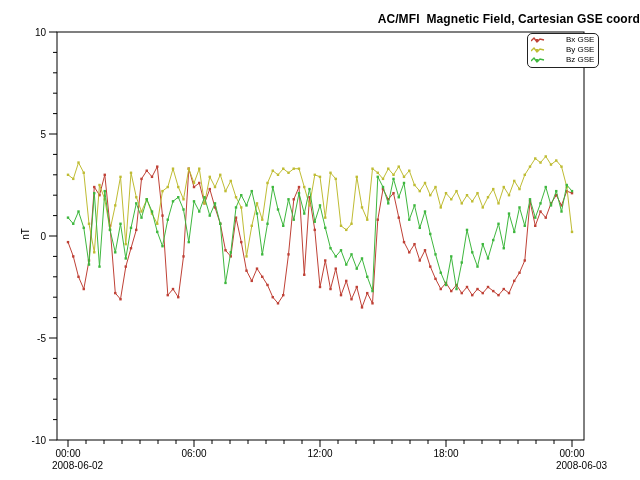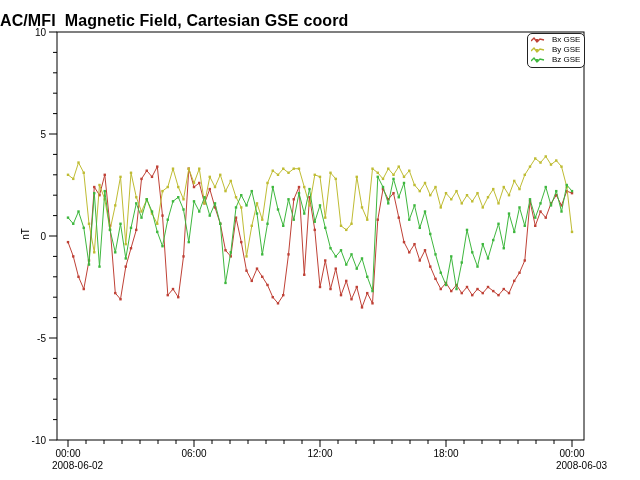--- a/index.html
+++ b/index.html
@@ -1,35 +1,35 @@
 <!DOCTYPE html>
 <html><head>
 <meta charset="utf-8">
 <style>
   html,body{margin:0;padding:0;background:#fff;}
   #figure{
     position:relative;width:640px;height:480px;background:#ffffff;
     font-family:"Liberation Sans","DejaVu Sans",sans-serif;color:#000;overflow:hidden;
   }
   #chart-title{
-    position:absolute;top:12px;left:0;width:640px;text-align:left;
-    font-size:16px;font-weight:bold;white-space:pre;letter-spacing:0.1px;
+    position:absolute;top:12px;left:0;width:640px;text-align:right;
+    font-size:12px;font-weight:bold;white-space:pre;letter-spacing:0.1px;
   }
   #y-axis-label{
     position:absolute;left:14px;top:226px;width:28px;height:16px;
     transform:rotate(-90deg);transform-origin:center;
     font-size:10px;text-align:center;
   }
   #chart-svg{position:absolute;left:0;top:0;}
   #legend{
     position:absolute;left:527px;top:33px;
     border:1px solid #222;border-radius:5px;background:#fff;
     padding:1px 4px 2px 3px;display:flex;flex-direction:column;
   }
-  .legend-row{display:flex;align-items:center;gap:7px;height:10px;}
+  .legend-row{display:flex;align-items:center;gap:21px;height:10px;}
   .legend-label{font-size:8px;line-height:10px;white-space:pre;}
   svg text{font-family:"Liberation Sans","DejaVu Sans",sans-serif;}
 </style>
 </head>
 <body>
 
 <div id="figure">
   <div id="chart-title">AC/MFI  Magnetic Field, Cartesian GSE coord</div>
   <div id="y-axis-label">nT</div>
   <svg id="chart-svg" width="640" height="480" viewBox="0 0 640 480">

